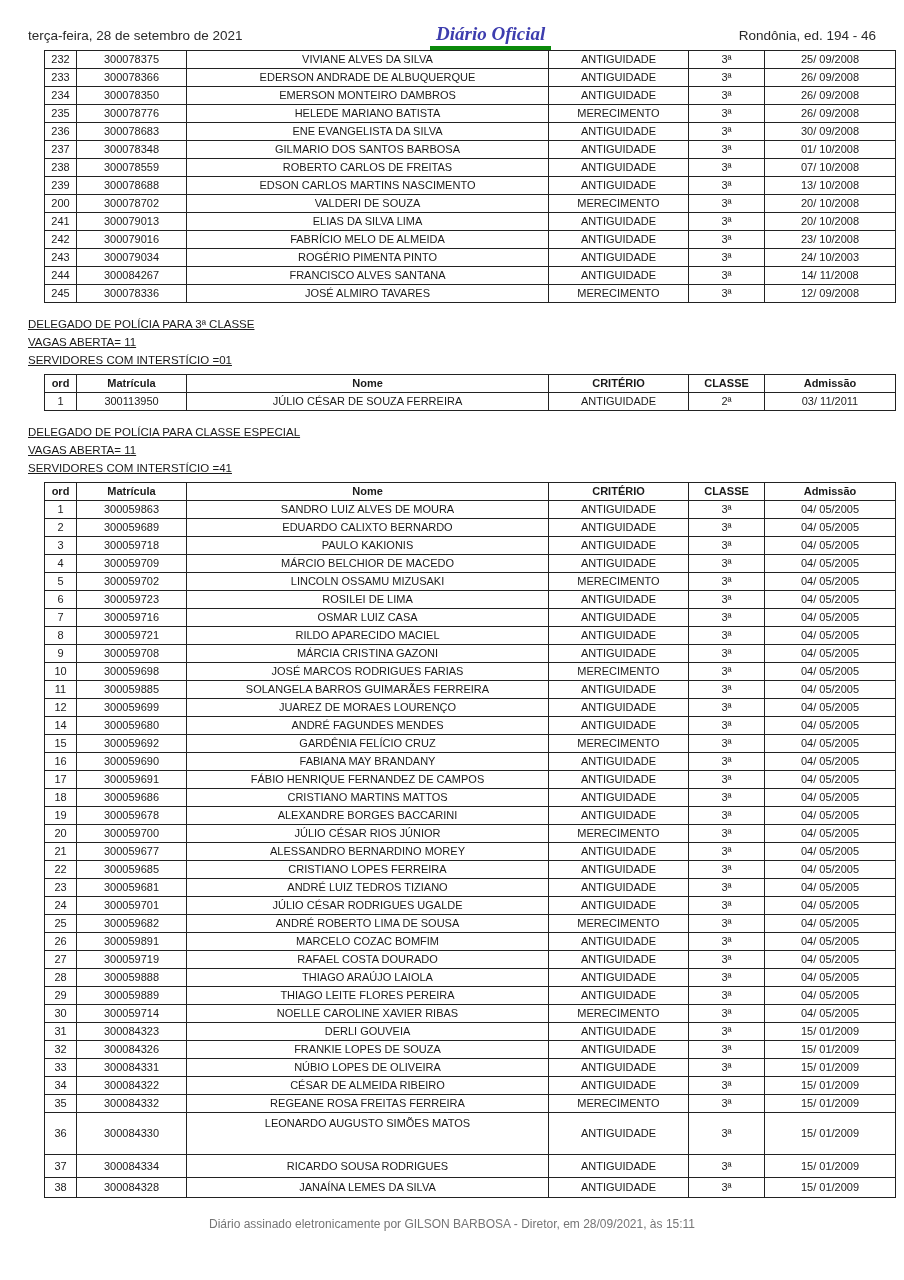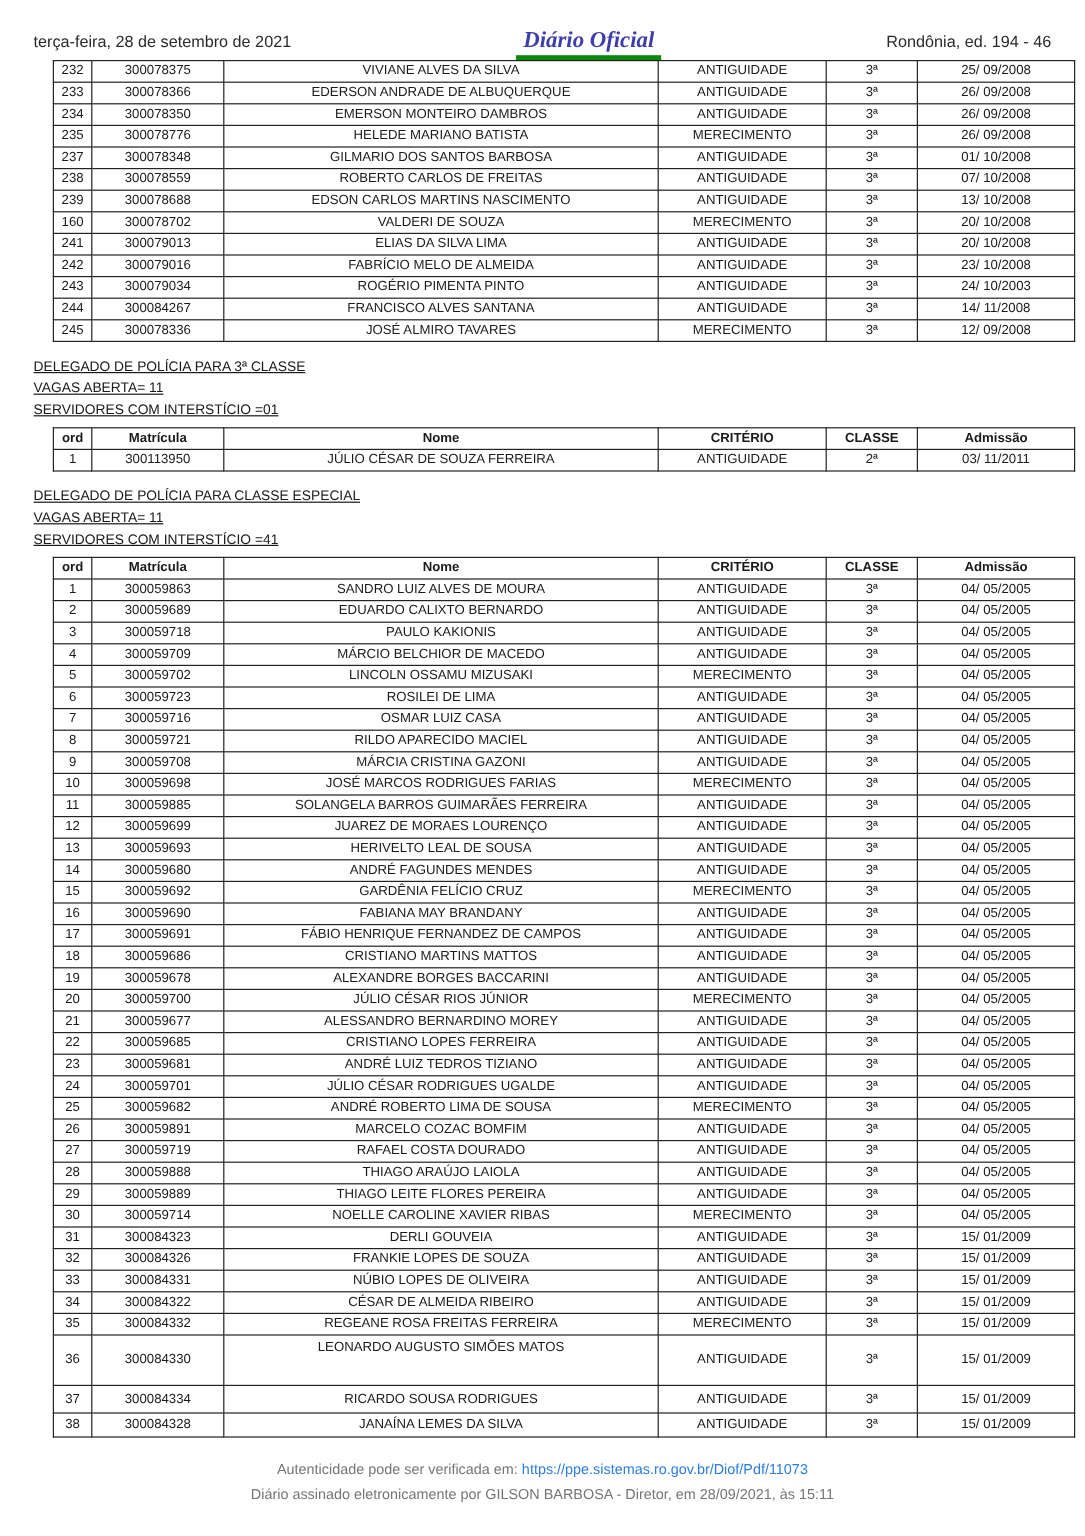--- a/index.html
+++ b/index.html
@@ -120,20 +120,28 @@
       </tr>
       <tr>
         <td class="c0">235</td>
         <td class="c1">300078776</td>
         <td class="c2">HELEDE MARIANO BATISTA</td>
         <td class="c3">MERECIMENTO</td>
         <td class="c4">3ª</td>
         <td class="c5">26/ 09/2008</td>
       </tr>
       <tr>
+        <td class="c0">236</td>
+        <td class="c1">300078683</td>
+        <td class="c2">ENE EVANGELISTA DA SILVA</td>
+        <td class="c3">ANTIGUIDADE</td>
+        <td class="c4">3ª</td>
+        <td class="c5">30/ 09/2008</td>
+      </tr>
+      <tr>
         <td class="c0">237</td>
         <td class="c1">300078348</td>
         <td class="c2">GILMARIO DOS SANTOS BARBOSA</td>
         <td class="c3">ANTIGUIDADE</td>
         <td class="c4">3ª</td>
         <td class="c5">01/ 10/2008</td>
       </tr>
       <tr>
         <td class="c0">238</td>
         <td class="c1">300078559</td>
@@ -144,21 +152,21 @@
       </tr>
       <tr>
         <td class="c0">239</td>
         <td class="c1">300078688</td>
         <td class="c2">EDSON CARLOS MARTINS NASCIMENTO</td>
         <td class="c3">ANTIGUIDADE</td>
         <td class="c4">3ª</td>
         <td class="c5">13/ 10/2008</td>
       </tr>
       <tr>
-        <td class="c0">160</td>
+        <td class="c0">200</td>
         <td class="c1">300078702</td>
         <td class="c2">VALDERI DE SOUZA</td>
         <td class="c3">MERECIMENTO</td>
         <td class="c4">3ª</td>
         <td class="c5">20/ 10/2008</td>
       </tr>
       <tr>
         <td class="c0">241</td>
         <td class="c1">300079013</td>
         <td class="c2">ELIAS DA SILVA LIMA</td>
@@ -354,28 +362,20 @@
       </tr>
       <tr>
         <td class="c0">12</td>
         <td class="c1">300059699</td>
         <td class="c2">JUAREZ DE MORAES LOURENÇO</td>
         <td class="c3">ANTIGUIDADE</td>
         <td class="c4">3ª</td>
         <td class="c5">04/ 05/2005</td>
       </tr>
       <tr>
-        <td class="c0">13</td>
-        <td class="c1">300059693</td>
-        <td class="c2">HERIVELTO LEAL DE SOUSA</td>
-        <td class="c3">ANTIGUIDADE</td>
-        <td class="c4">3ª</td>
-        <td class="c5">04/ 05/2005</td>
-      </tr>
-      <tr>
         <td class="c0">14</td>
         <td class="c1">300059680</td>
         <td class="c2">ANDRÉ FAGUNDES MENDES</td>
         <td class="c3">ANTIGUIDADE</td>
         <td class="c4">3ª</td>
         <td class="c5">04/ 05/2005</td>
       </tr>
       <tr>
         <td class="c0">15</td>
         <td class="c1">300059692</td>
@@ -565,18 +565,14 @@
         <td class="c1">300084328</td>
         <td class="c2">JANAÍNA LEMES DA SILVA</td>
         <td class="c3">ANTIGUIDADE</td>
         <td class="c4">3ª</td>
         <td class="c5">15/ 01/2009</td>
       </tr>
     </tbody>
 </table>
 
 <div class="page-footer">
-  <div>
-    <span>Autenticidade pode ser verificada em:</span>
-    <a>https://ppe.sistemas.ro.gov.br/Diof/Pdf/11073</a>
-  </div>
   <div>Diário assinado eletronicamente por GILSON BARBOSA - Diretor, em 28/09/2021, às 15:11</div>
 </div>
 
 </body></html>

